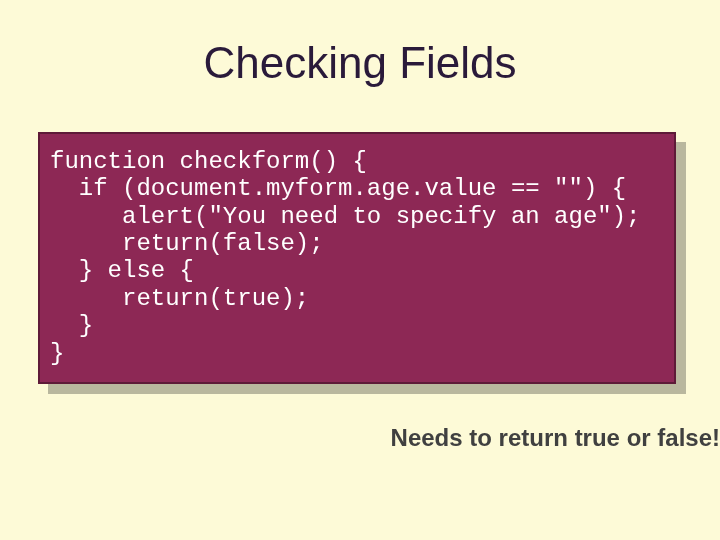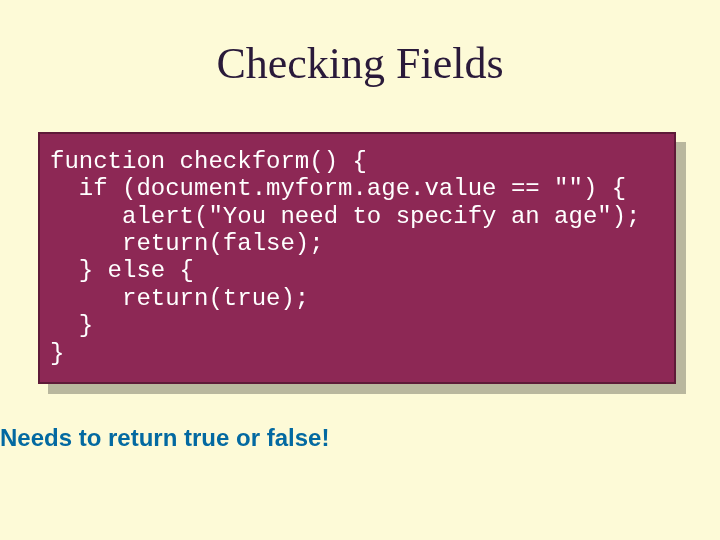--- a/index.html
+++ b/index.html
@@ -16,21 +16,21 @@
     box-sizing: border-box;
     position: relative;
     font-family: "Times New Roman", Times, serif;
   }
   .title {
     text-align: center;
     font-size: 44px;
     color: #2a1a3a;
     padding-top: 38px;
     font-weight: 400;
-    font-family: Liberation Serif, serif;
+    font-family: Liberation Sans, sans-serif;
   }
   .codewrap {
     position: absolute;
     left: 38px;
     top: 132px;
     width: 644px;
   }
   .shadow {
     position: absolute;
     top: 10px;
@@ -54,25 +54,25 @@
     line-height: 1.14;
     color: #ffffff;
     white-space: pre;
     margin: 0;
   }
   .caption {
     position: absolute;
     left: 0;
     width: 720px;
     top: 424px;
-    text-align: left;
+    text-align: right;
     font-family: Arial, Helvetica, sans-serif;
     font-size: 24px;
     font-weight: 700;
-    color: #0369a1;
+    color: #404040;
   }
 </style>
 </head>
 <body>
 
 <div class="slide">
   <div class="title">Checking Fields</div>
 
   <div class="codewrap">
     <div class="shadow"></div>

